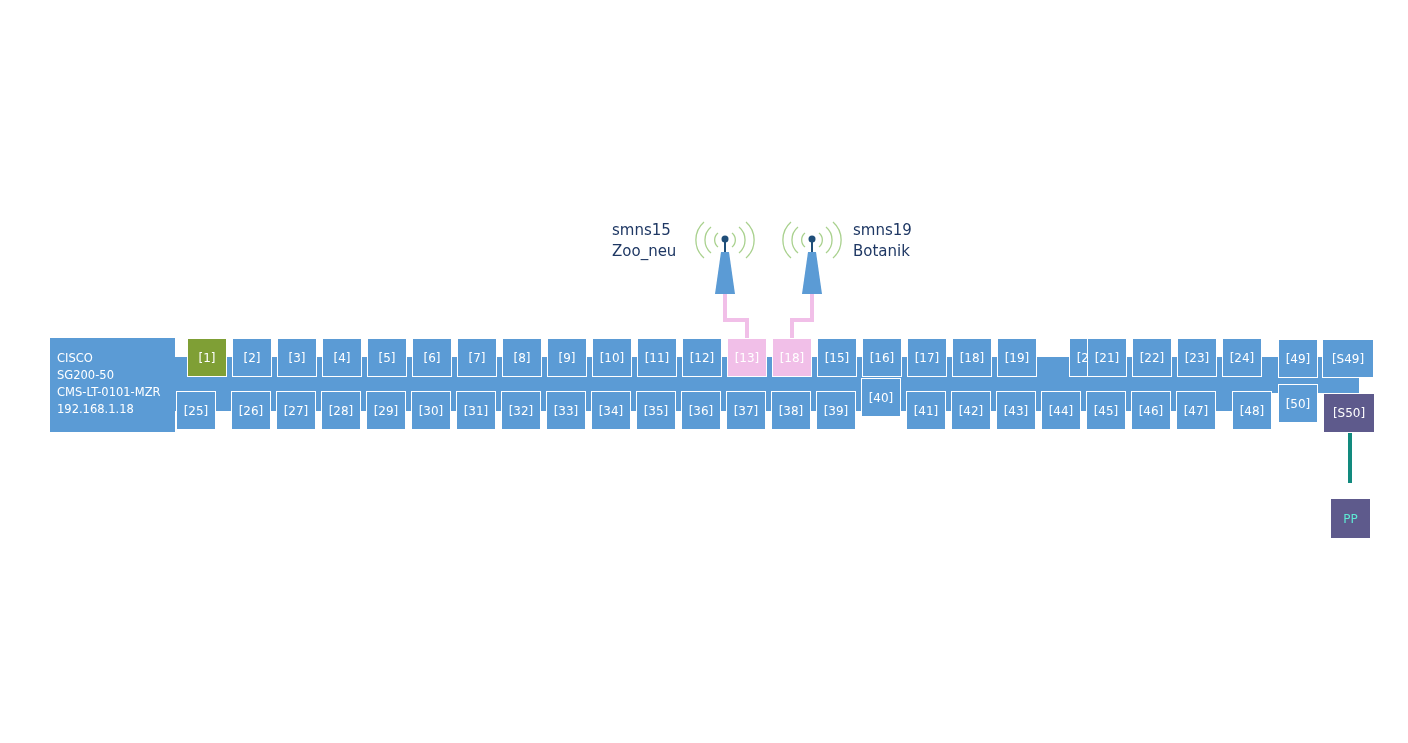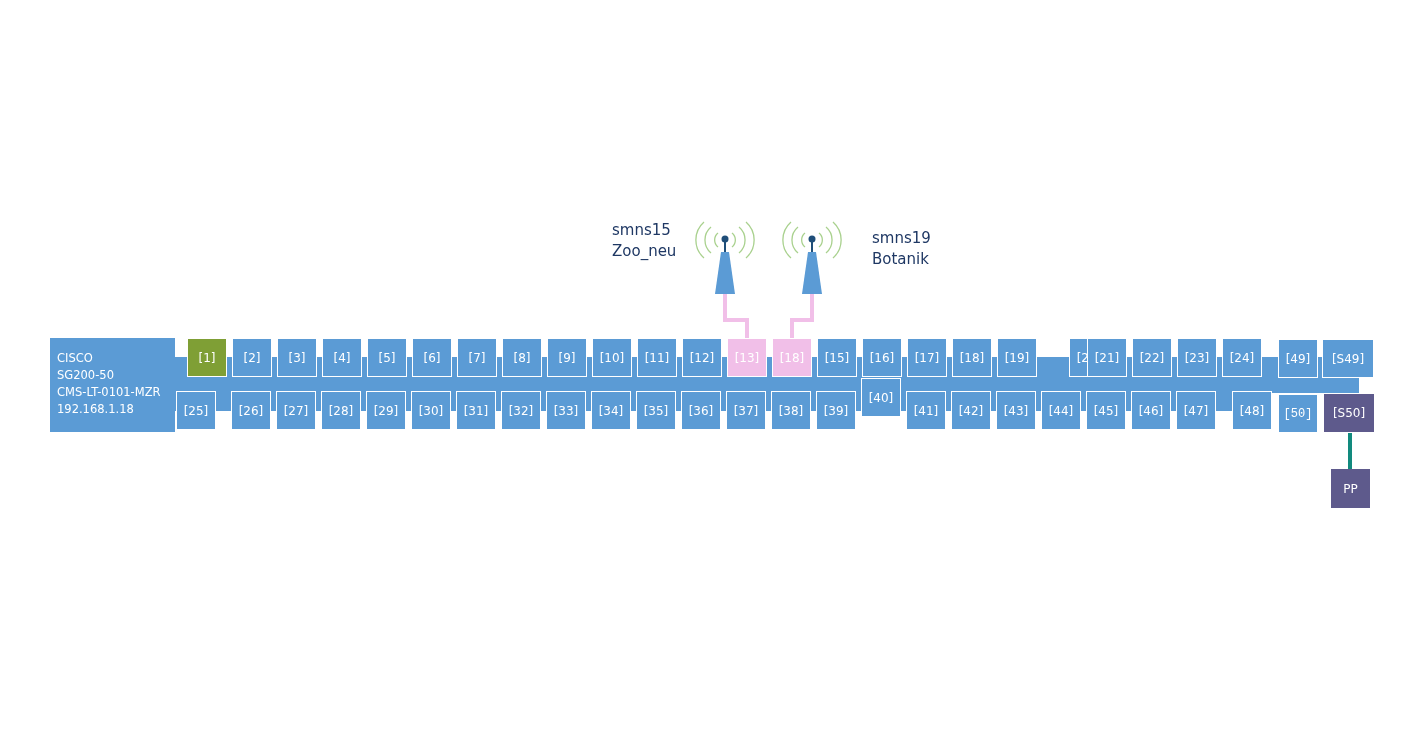--- a/index.html
+++ b/index.html
@@ -6,21 +6,21 @@
   body{width:1408px;height:743px;position:relative;overflow:hidden;font-family:"DejaVu Sans",sans-serif;}
   .abs{position:absolute;}
   .switch{left:50px;top:338px;width:125px;height:94px;background:#5b9bd5;color:#fff;font-size:11.5px;line-height:17px;box-sizing:border-box;padding:12px 0 0 7px;}
   .bar{background:#5b9bd5;}
   .port{position:absolute;width:40px;height:39px;background:#5b9bd5;border:1px solid #fff;box-sizing:border-box;color:#fff;font-size:12px;display:flex;align-items:center;justify-content:center;}
   .port.green{background:#7f9f35;}
   .port.pink{background:#f1bfe8;}
   .port.purple{background:#5e5a8c;}
   .port.wide{width:52px;}
   .label{color:#1f3864;font-size:15px;line-height:21px;}
-  .pp{left:1331px;top:469px;width:39px;height:39px;background:#5e5a8c;color:#ffffff;font-size:12px;display:flex;align-items:center;justify-content:center;}
+  .pp{left:1331px;top:499px;width:39px;height:39px;background:#5e5a8c;color:#5eead4;font-size:12px;display:flex;align-items:center;justify-content:center;}
 </style>
 </head>
 <body>
 
 <div class="abs switch">
   <div>CISCO</div>
   <div>SG200-50</div>
   <div>CMS-LT-0101-MZR</div>
   <div>192.168.1.18</div>
 </div>
@@ -76,21 +76,21 @@
     <div class="port" style="left: 996px; top: 391px;">[43]</div>
     <div class="port" style="left: 1041px; top: 391px;">[44]</div>
     <div class="port" style="left: 1086px; top: 391px;">[45]</div>
     <div class="port" style="left: 1131px; top: 391px;">[46]</div>
     <div class="port" style="left: 1176px; top: 391px;">[47]</div>
     <div class="port" style="left: 1232px; top: 391px;">[48]</div>
   </div>
 
 <div class="port" style="left:1278px;top:339px;">[49]</div>
 <div class="port wide" style="left:1322px;top:339px;">[S49]</div>
-<div class="port" style="left:1278px;top:394px;font-family:Liberation Mono, monospace;">[50]</div>
+<div class="port" style="left:1278px;top:384px;">[50]</div>
 <div class="port wide purple" style="left:1323px;top:393px;height:40px;">[S50]</div>
 
 <div class="abs" style="left:1348px;top:433px;width:4px;height:50px;background:#128a7e;"></div>
 <div class="abs pp">PP</div>
 
 <svg class="abs" style="left:0;top:0;" width="1408" height="743">
   <g fill="none" stroke="#f1bfe8" stroke-width="4">
     <polyline points="725,294 725,320 747,320 747,338"></polyline>
   </g>
   <g fill="none" stroke="#f1bfe8" stroke-width="4">
@@ -121,16 +121,16 @@
     <line x1="0" y1="240" x2="0" y2="252" stroke="#1f4e79" stroke-width="2"></line>
     <circle cx="0" cy="239" r="3.5" fill="#1f4e79"></circle>
     <polygon points="-4,252 4,252 10,294 -10,294" fill="#5b9bd5"></polygon>
   </g>
 </svg>
 
 <div class="abs label" style="left:612px;top:220px;">
   <div>smns15</div>
   <div>Zoo_neu</div>
 </div>
-<div class="abs label" style="left:853px;top:228px;margin-left:19px;">
+<div class="abs label" style="left:853px;top:220px;">
   <div>smns19</div>
   <div>Botanik</div>
 </div>
 
 </body></html>

